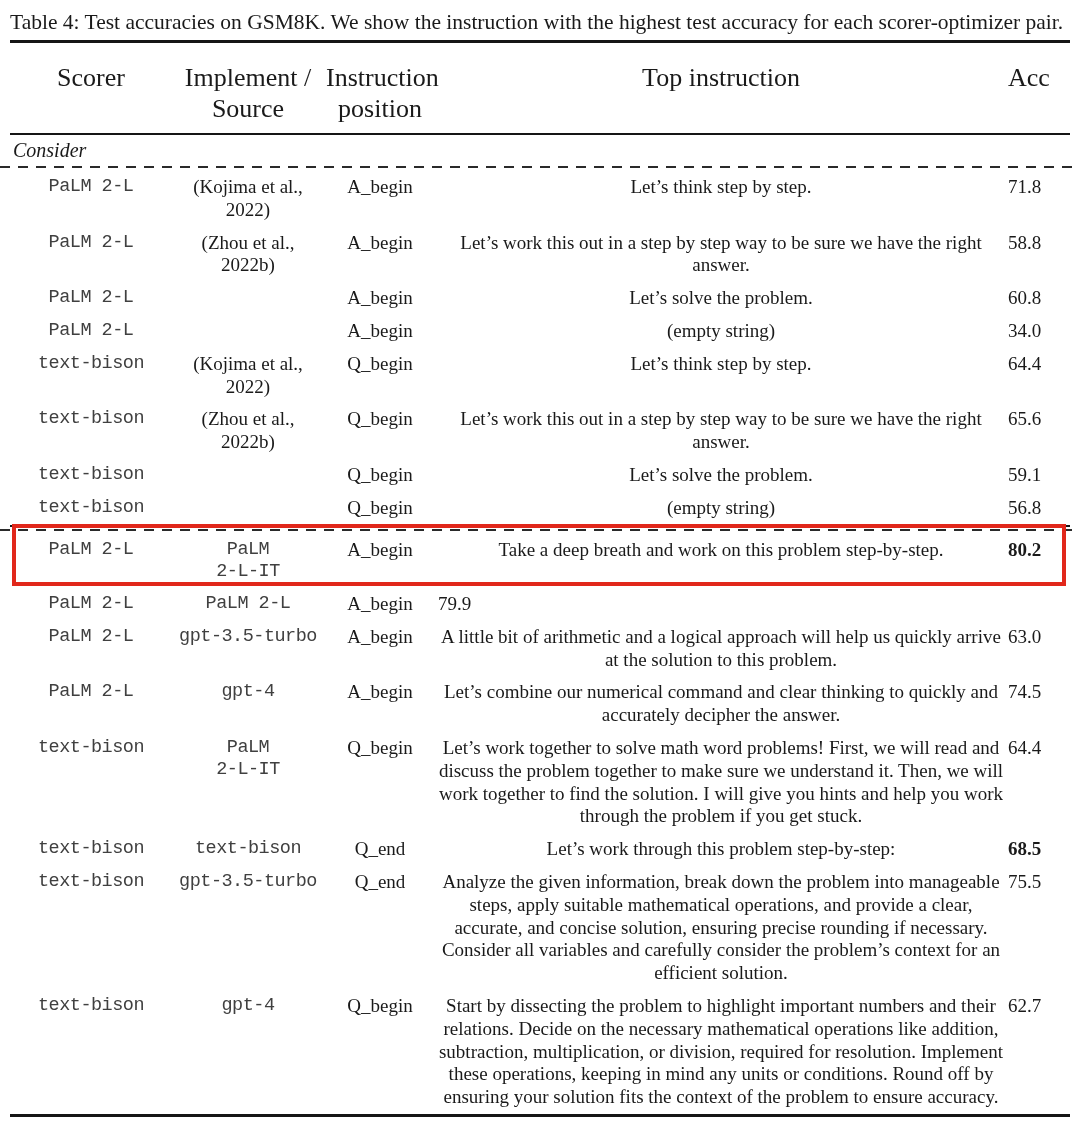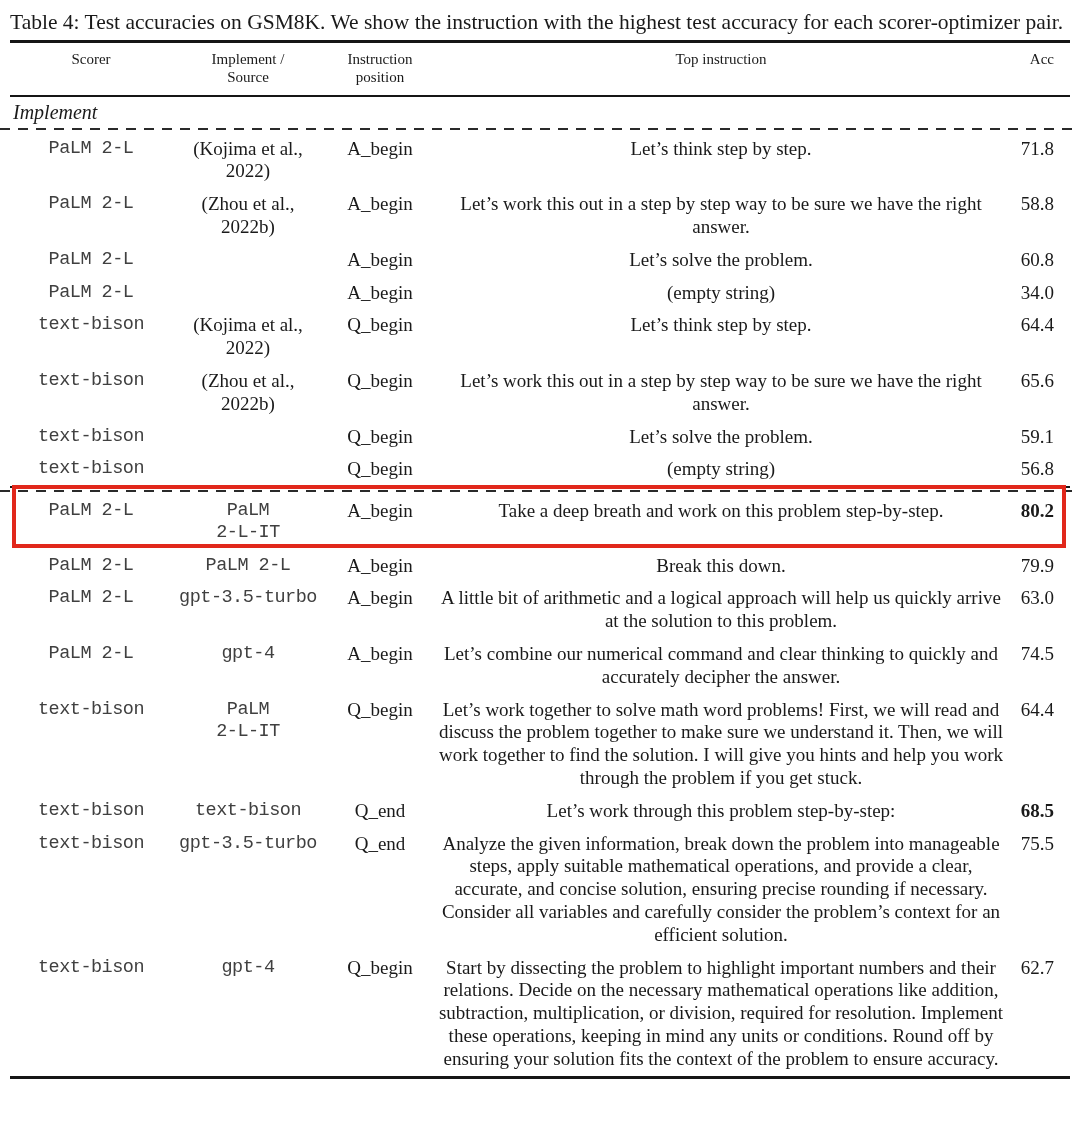--- a/index.html
+++ b/index.html
@@ -26,26 +26,26 @@
     align-items: start;
   }
   .cell {
     text-align: center;
     font-size: 19px;
     line-height: 1.2;
     padding: 3px 2px;
     white-space: pre-line;
   }
   .header .cell {
-    font-size: 15px;
-    padding-top: 7px;
+    font-size: 26px;
+    padding-top: 19px;
     padding-bottom: 9px;
   }
   .cell.acc {
-    text-align: right;
+    text-align: left;
     padding-right: 16px;
     white-space: nowrap;
   }
   .cell.acc.bold { font-weight: bold; }
   .mono {
     font-family: "Liberation Mono", monospace;
     font-size: 18.5px;
     color: #404040;
     letter-spacing: -0.5px;
   }
@@ -85,21 +85,21 @@
 Source</div>
     <div class="cell">Instruction
 position</div>
     <div class="cell">Top instruction</div>
     <div class="cell acc">Acc</div>
   </div>
 
   <div class="rule-thin"></div>
 
   <div id="table-body">
-      <div class="section-label">Implement</div>
+      <div class="section-label">Consider</div>
       <div class="dashed"></div>
       <div class="grid row rowpad">
     <div class="cell mono">PaLM 2-L</div>
     <div class="cell">(Kojima et al.,
 2022)</div>
     <div class="cell">A_begin</div>
     <div class="cell">Let’s think step by step.</div>
     <div class="cell acc">71.8</div>
   </div>
       <div class="grid row rowpad">
@@ -162,21 +162,20 @@
 2-L-IT</div>
     <div class="cell">A_begin</div>
     <div class="cell">Take a deep breath and work on this problem step-by-step.</div>
     <div class="cell acc bold">80.2</div>
   <div class="redbox" style="border-color: rgb(225, 39, 27);"></div>
       </div>
       <div class="grid row rowpad">
     <div class="cell mono">PaLM 2-L</div>
     <div class="cell mono">PaLM 2-L</div>
     <div class="cell">A_begin</div>
-    <div class="cell">Break this down.</div>
     <div class="cell acc">79.9</div>
   </div>
       <div class="grid row rowpad">
     <div class="cell mono">PaLM 2-L</div>
     <div class="cell mono">gpt-3.5-turbo</div>
     <div class="cell">A_begin</div>
     <div class="cell">A little bit of arithmetic and a logical approach will help us quickly arrive at the solution to this problem.</div>
     <div class="cell acc">63.0</div>
   </div>
       <div class="grid row rowpad">

